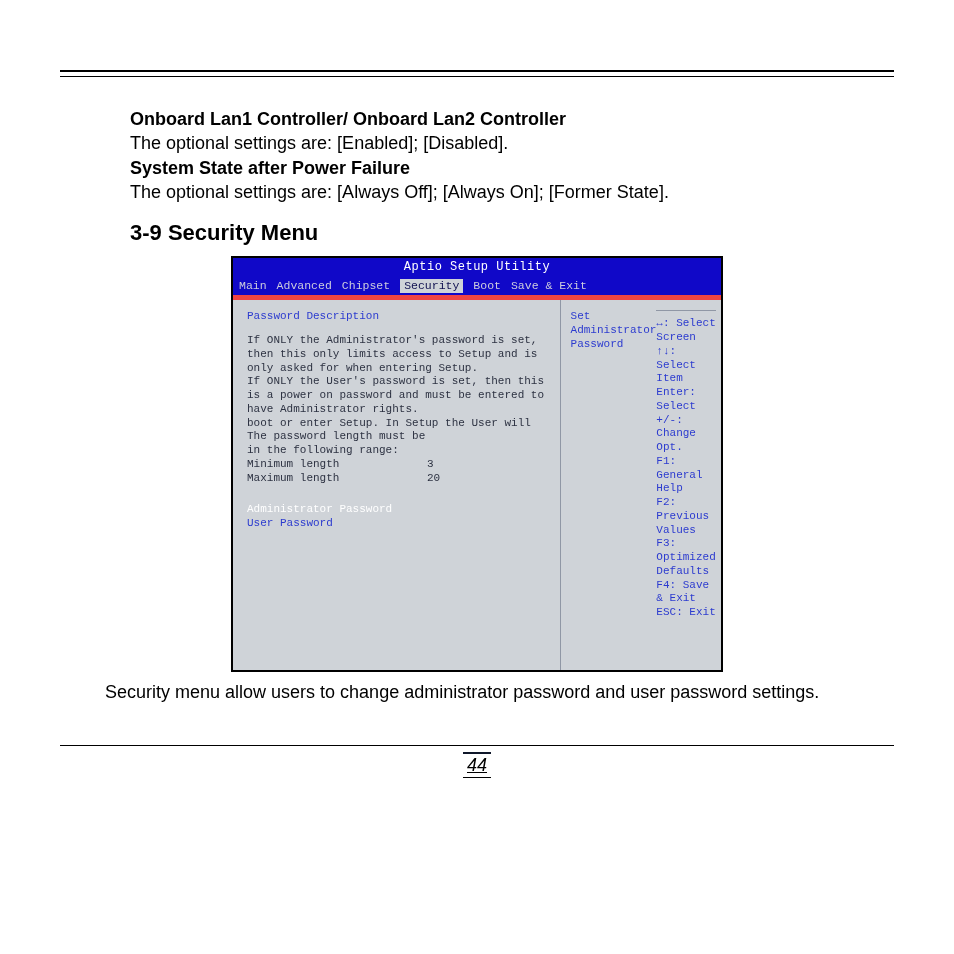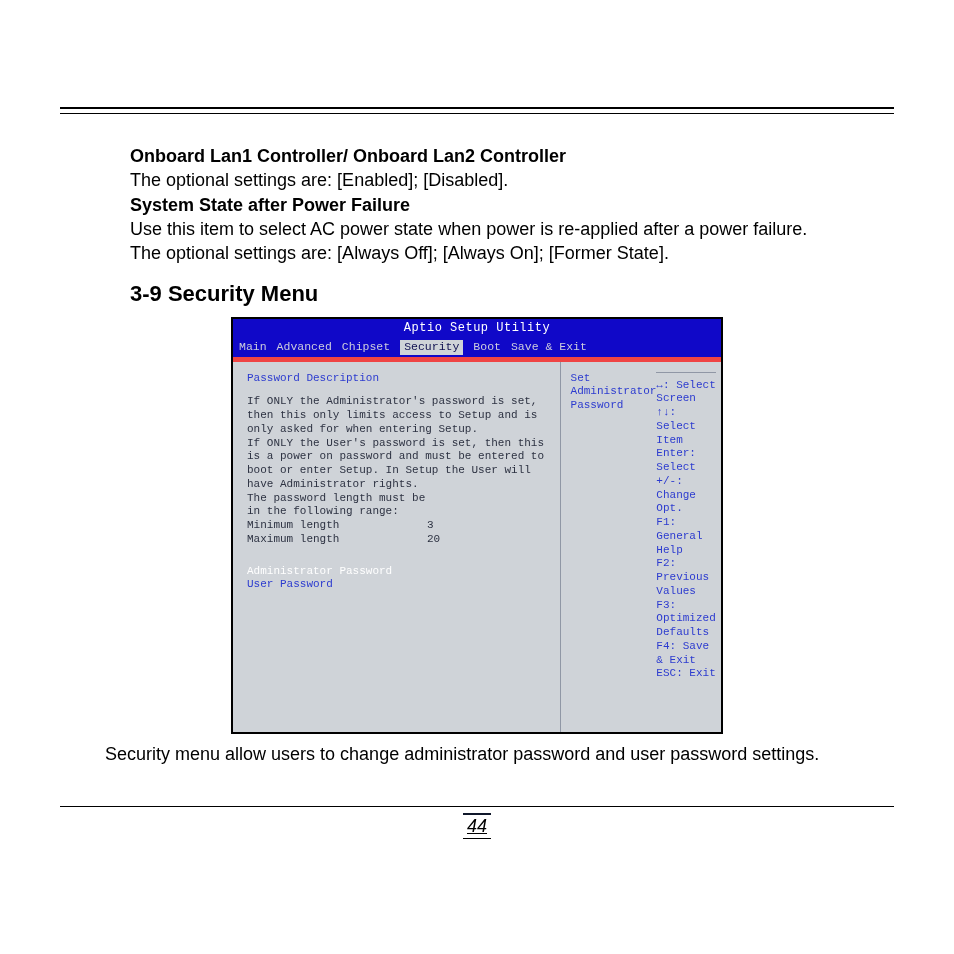--- a/index.html
+++ b/index.html
@@ -9,21 +9,20 @@
     font-family: Arial, Helvetica, sans-serif;
     color: #000;
     width: 954px;
     height: 954px;
     box-sizing: border-box;
     position: relative;
   }
   .page {
     padding: 70px 60px 20px 60px;
     box-sizing: border-box;
-    margin-top: 37px;
   }
   .rule {
     border: none;
     border-top: 2px solid #000;
     margin: 0;
   }
   .rule-thin {
     border: none;
     border-top: 1px solid #000;
     margin: 4px 0 0 0;
@@ -142,21 +141,20 @@
 
   <div class="double-rule">
     <hr class="rule">
     <hr class="rule-thin">
   </div>
 
   <div class="body-text">
     <div class="bold">Onboard Lan1 Controller/ Onboard Lan2 Controller</div>
     <div>The optional settings are: [Enabled]; [Disabled].</div>
     <div class="bold">System State after Power Failure</div>
-    <div class="justify">Use this item to select AC power state when power is re-applied after a power failure.</div>
     <div>The optional settings are: [Always Off]; [Always On]; [Former State].</div>
 
     <div class="heading">3-9 Security Menu</div>
   </div>
 
   <div class="bios-wrap">
     <div class="bios-outer">
     <div class="bios">
       <div class="bios-title">Aptio Setup Utility</div>
       <div class="bios-tabs">
@@ -169,22 +167,22 @@
       </div>
       <div class="bios-body">
         <div class="bios-left">
           <div class="blue">Password Description</div>
           <div style="height:10px"></div>
           <div>If ONLY the Administrator's password is set,</div>
           <div>then this only limits access to Setup and is</div>
           <div>only asked for when entering Setup.</div>
           <div>If ONLY the User's password is set, then this</div>
           <div>is a power on password and must be entered to</div>
+          <div>have Administrator rights.</div>
           <div>boot or enter Setup. In Setup the User will</div>
-          <div>have Administrator rights.</div>
           <div>The password length must be</div>
           <div>in the following range:</div>
           <div class="row">
             <span class="lbl">Minimum length</span>
             <span>3</span>
           </div>
           <div class="row">
             <span class="lbl">Maximum length</span>
             <span>20</span>
           </div>

